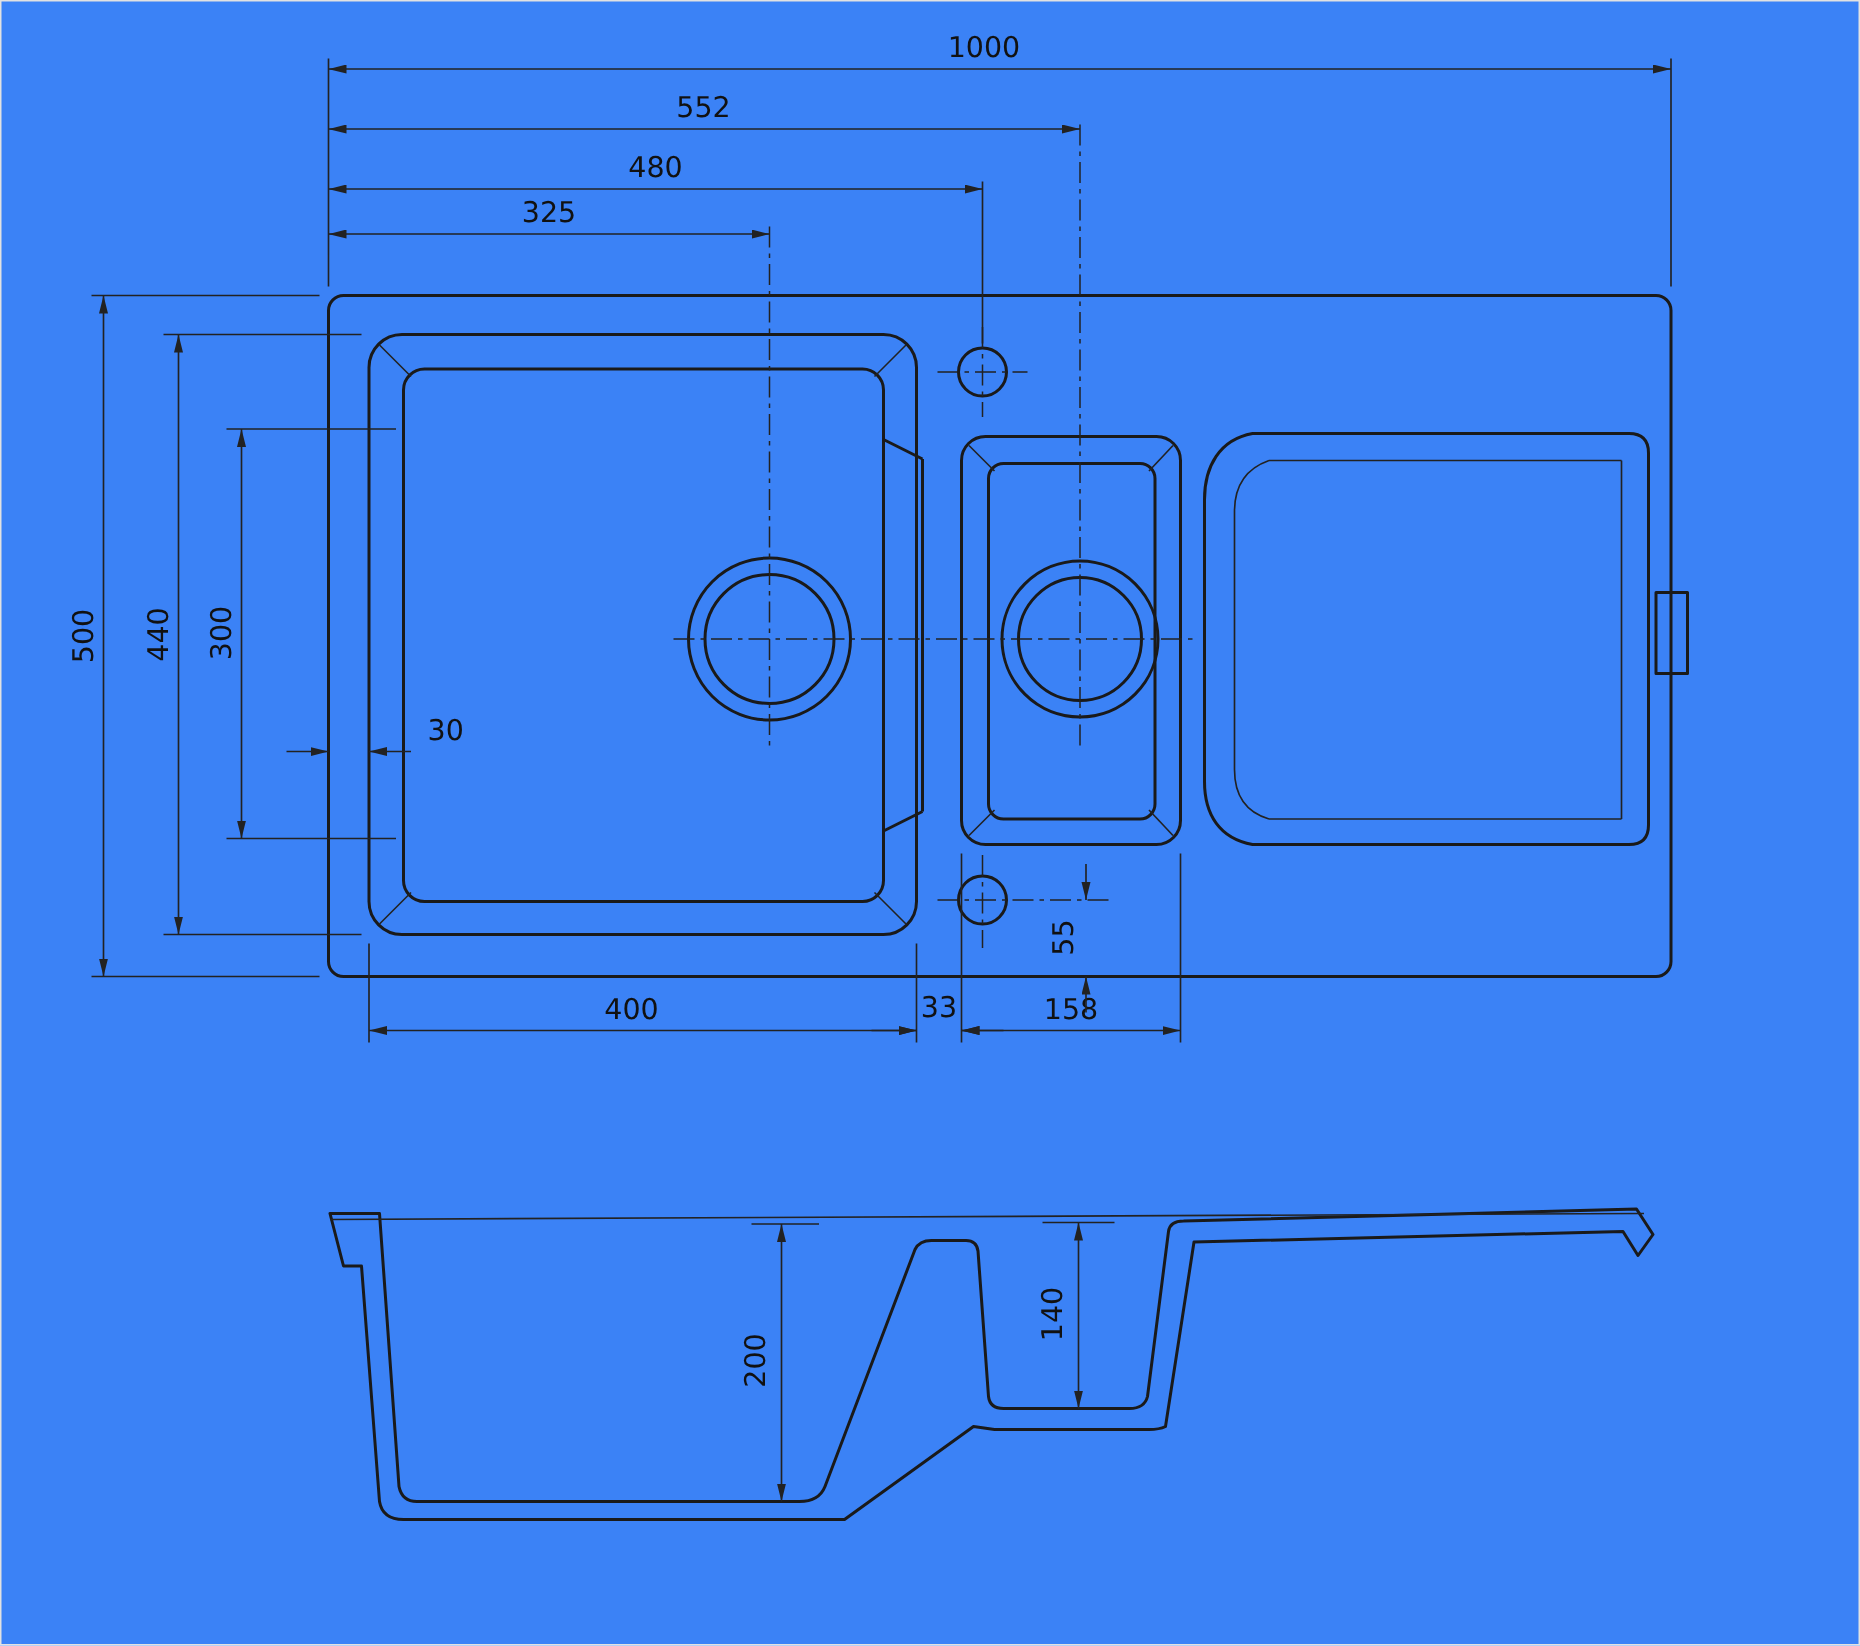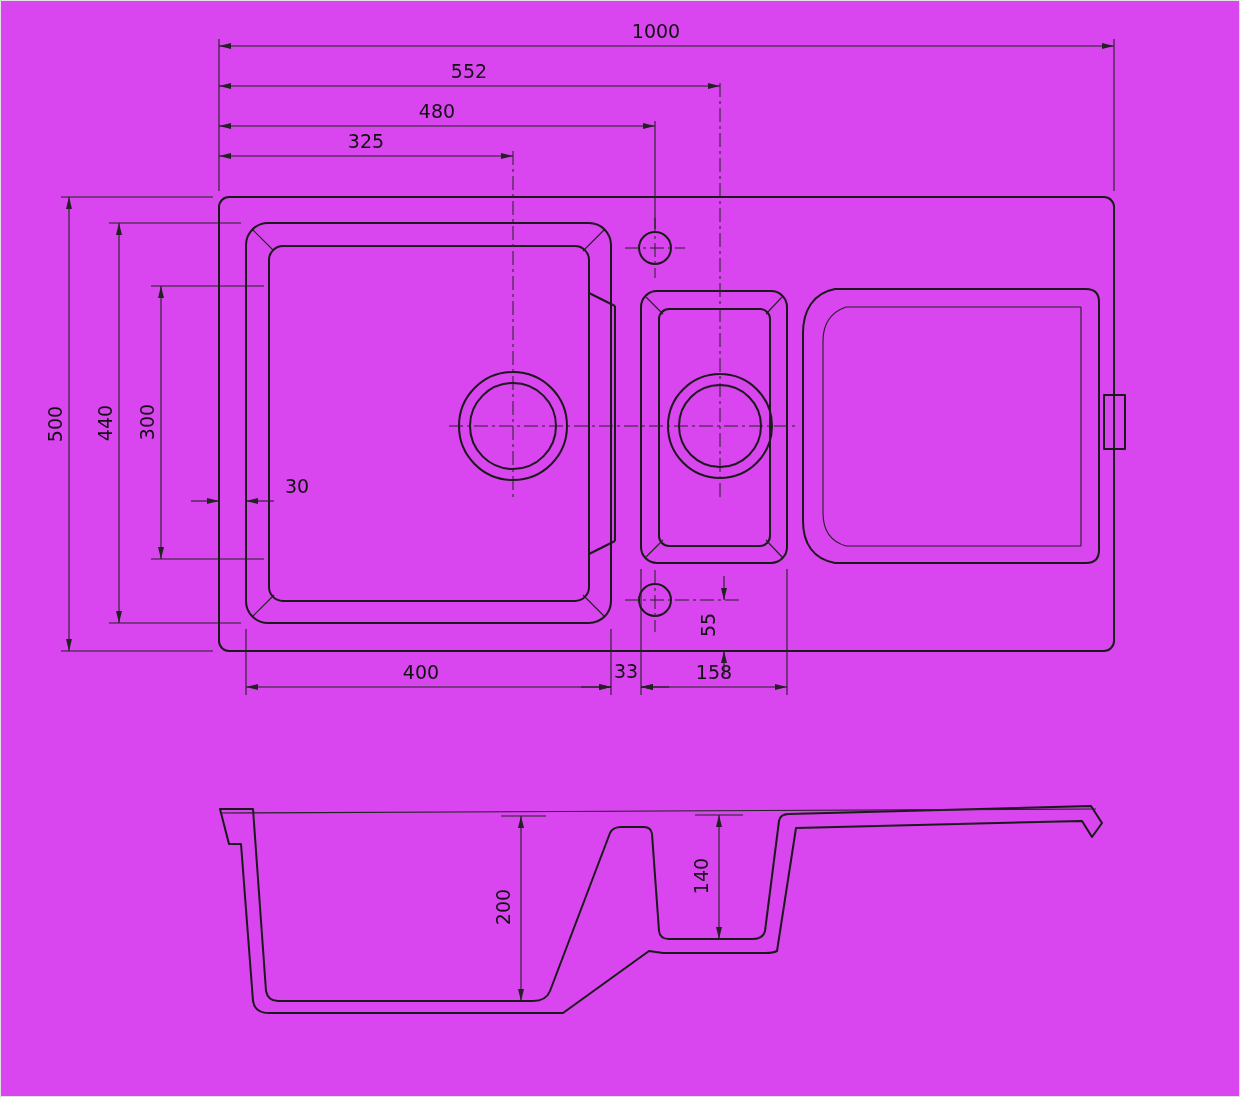--- a/index.html
+++ b/index.html
@@ -1,18 +1,18 @@
 <!DOCTYPE html>
 <html><head>
 <meta charset="utf-8">
 <style>
   html,body{margin:0;padding:0;background:#fff;}
   .frame{
     width:1240px;height:1097px;box-sizing:border-box;
-    background:#d946ef;border:1px solid #e2e2e2;position:relative;
+    background:#3b82f6;border:1px solid #e2e2e2;position:relative;
     font-family:"DejaVu Sans", sans-serif;
   }
   svg{display:block;}
   .ln{stroke:#1a1a1a;stroke-width:2;fill:none;stroke-linejoin:round;}
   .thin{stroke:#222;stroke-width:1.1;fill:none;}
   .dim{stroke:#222;stroke-width:1.1;fill:none;}
   .cl{stroke:#222;stroke-width:1;fill:none;stroke-dasharray:14 4 3 4;}
   .txt{font:19px "DejaVu Sans", sans-serif;fill:#111;}
 </style>
 </head>

